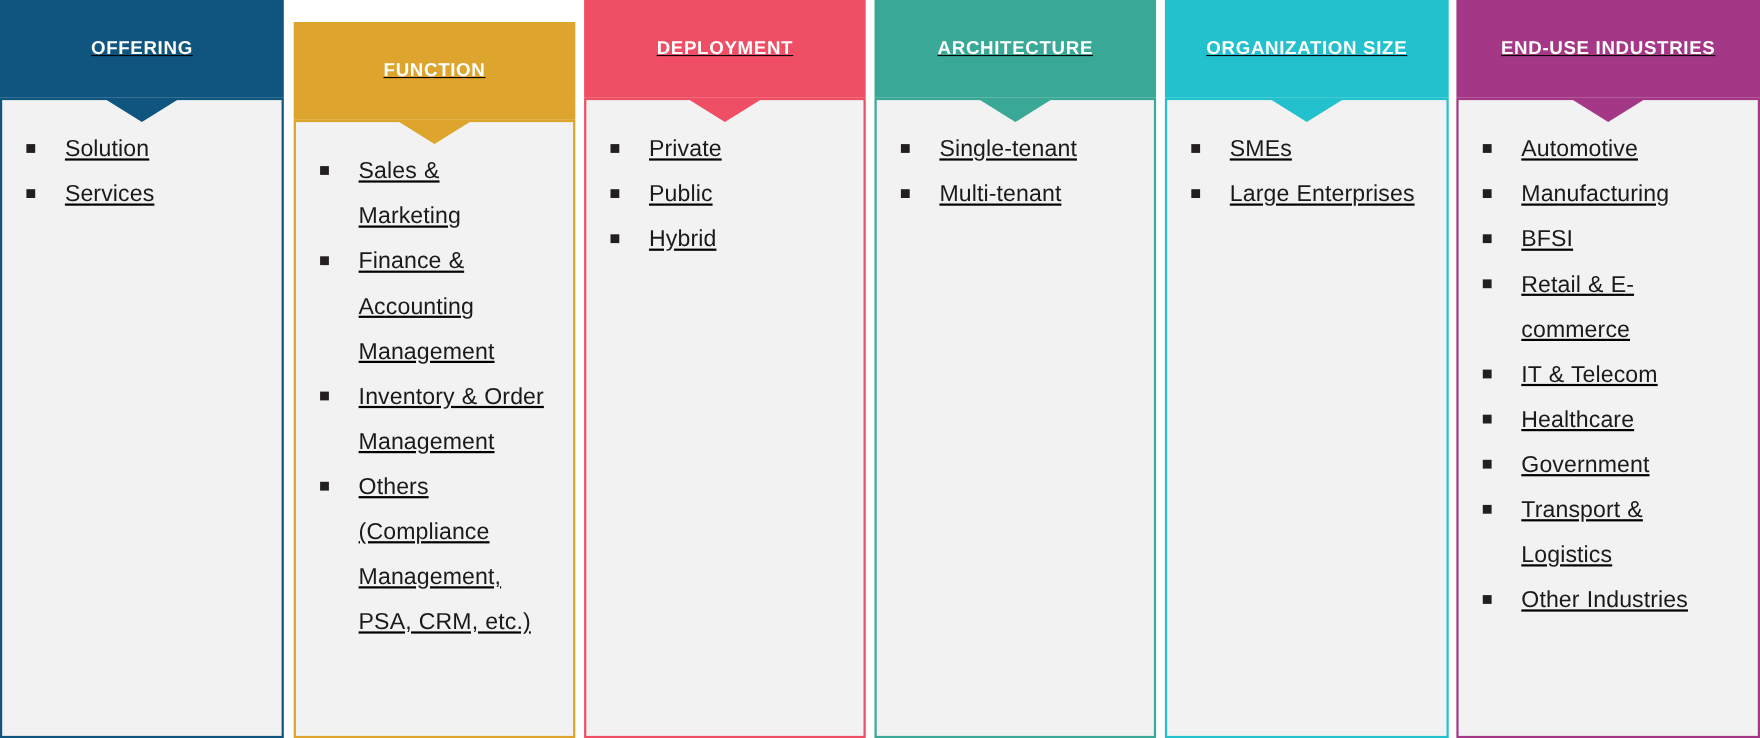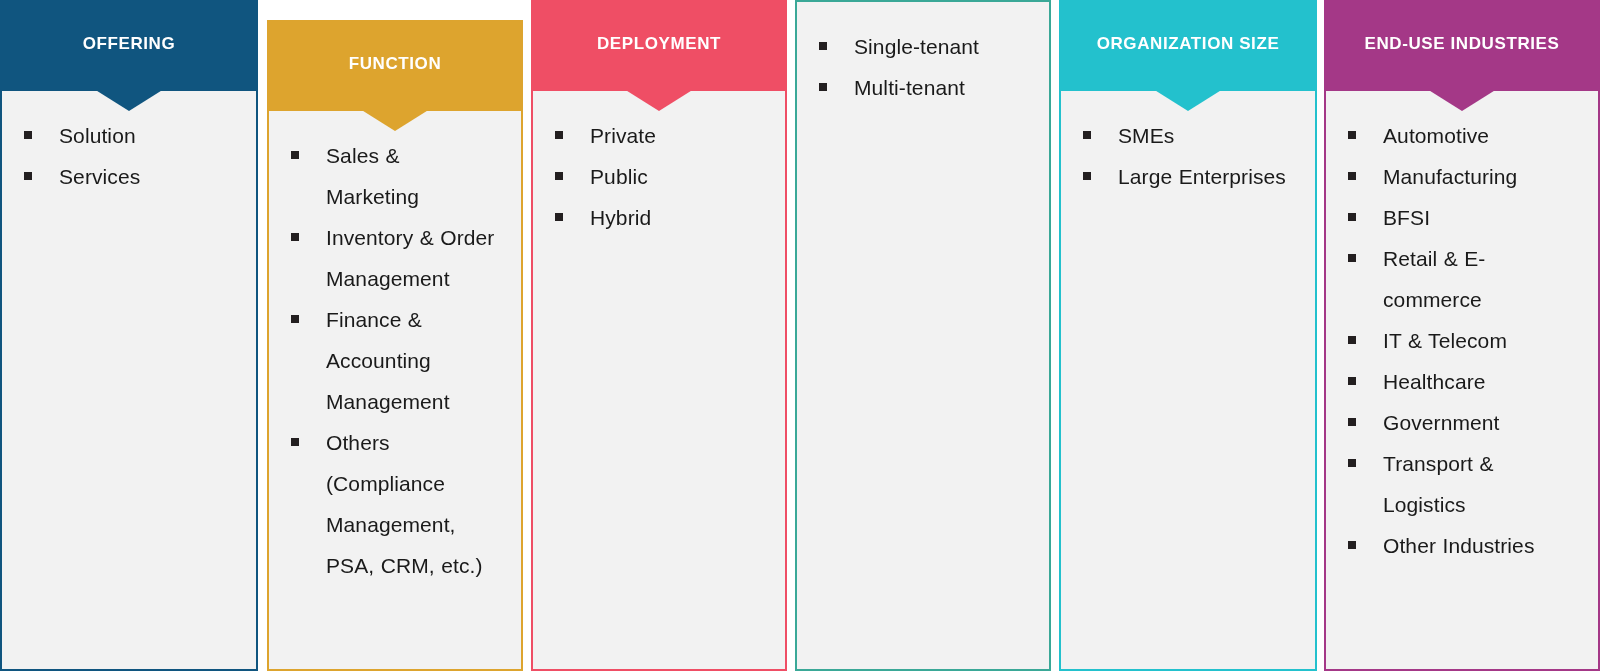--- a/index.html
+++ b/index.html
@@ -19,20 +19,21 @@
     width: 1600px;
     height: 671px;
     align-items: flex-start;
   }
 
   .segment-column {
     display: flex;
     flex-direction: column;
     height: 671px;
     box-sizing: border-box;
+    text-decoration: underline;
   }
 
   
   .col-0 { width: 258px; margin-right: 9px; }
   .col-1 { width: 256px; margin-right: 8px; }
   .col-2 { width: 256px; margin-right: 8px; }
   .col-3 { width: 256px; margin-right: 8px; }
   .col-4 { width: 258px; margin-right: 7px; }
   .col-5 { width: 276px; margin-right: 0px; }
 
@@ -140,25 +141,25 @@
         <div class="header-notch" style="border-top-color: rgb(221, 164, 46);"></div>
       </div>
       <div class="segment-body" style="border-color: rgb(221, 164, 46);">
         <ul class="item-list">
           <li class="item-row">
             <span class="item-bullet" style="background: rgb(35, 31, 32);"></span>
             <span class="item-label">Sales &amp; Marketing</span>
           </li>
           <li class="item-row">
             <span class="item-bullet" style="background: rgb(35, 31, 32);"></span>
+            <span class="item-label">Finance &amp; Accounting Management</span>
+          </li>
+          <li class="item-row">
+            <span class="item-bullet" style="background: rgb(35, 31, 32);"></span>
             <span class="item-label">Inventory &amp; Order Management</span>
-          </li>
-          <li class="item-row">
-            <span class="item-bullet" style="background: rgb(35, 31, 32);"></span>
-            <span class="item-label">Finance &amp; Accounting Management</span>
           </li>
           <li class="item-row">
             <span class="item-bullet" style="background: rgb(35, 31, 32);"></span>
             <span class="item-label">Others (Compliance Management, PSA, CRM, etc.)</span>
           </li>
         </ul>
       </div>
     </div>
     <div class="segment-column col-2">
       <div class="segment-header" style="background: rgb(239, 78, 101);">
@@ -176,20 +177,24 @@
             <span class="item-label">Public</span>
           </li>
           <li class="item-row">
             <span class="item-bullet" style="background: rgb(35, 31, 32);"></span>
             <span class="item-label">Hybrid</span>
           </li>
         </ul>
       </div>
     </div>
     <div class="segment-column col-3">
+      <div class="segment-header" style="background: rgb(58, 168, 151);">
+        <div class="segment-header-title">ARCHITECTURE</div>
+        <div class="header-notch" style="border-top-color: rgb(58, 168, 151);"></div>
+      </div>
       <div class="segment-body" style="border-color: rgb(58, 168, 151);">
         <ul class="item-list">
           <li class="item-row">
             <span class="item-bullet" style="background: rgb(35, 31, 32);"></span>
             <span class="item-label">Single-tenant</span>
           </li>
           <li class="item-row">
             <span class="item-bullet" style="background: rgb(35, 31, 32);"></span>
             <span class="item-label">Multi-tenant</span>
           </li>

